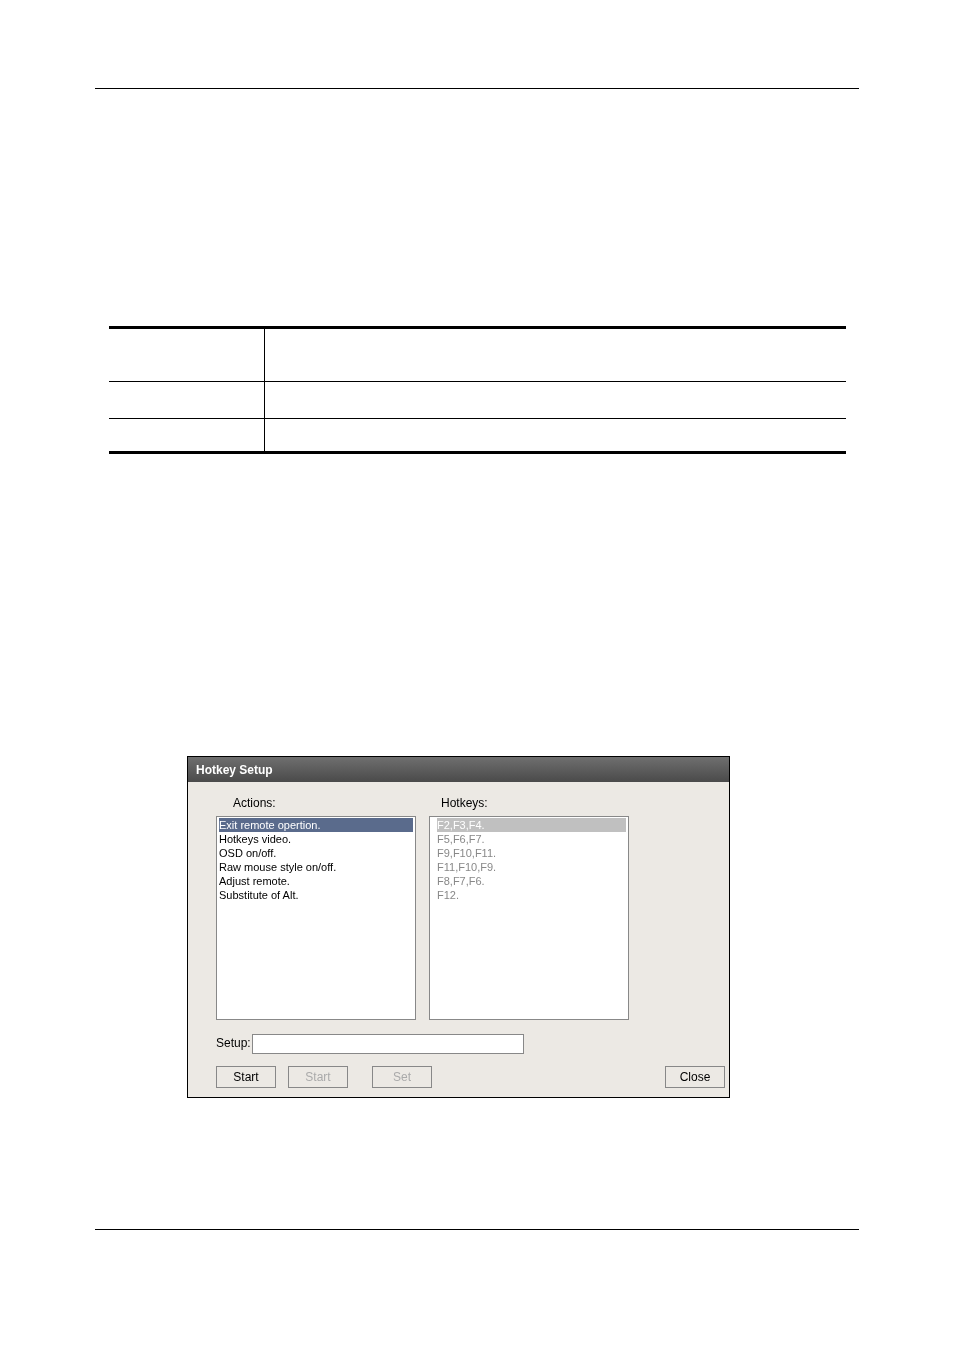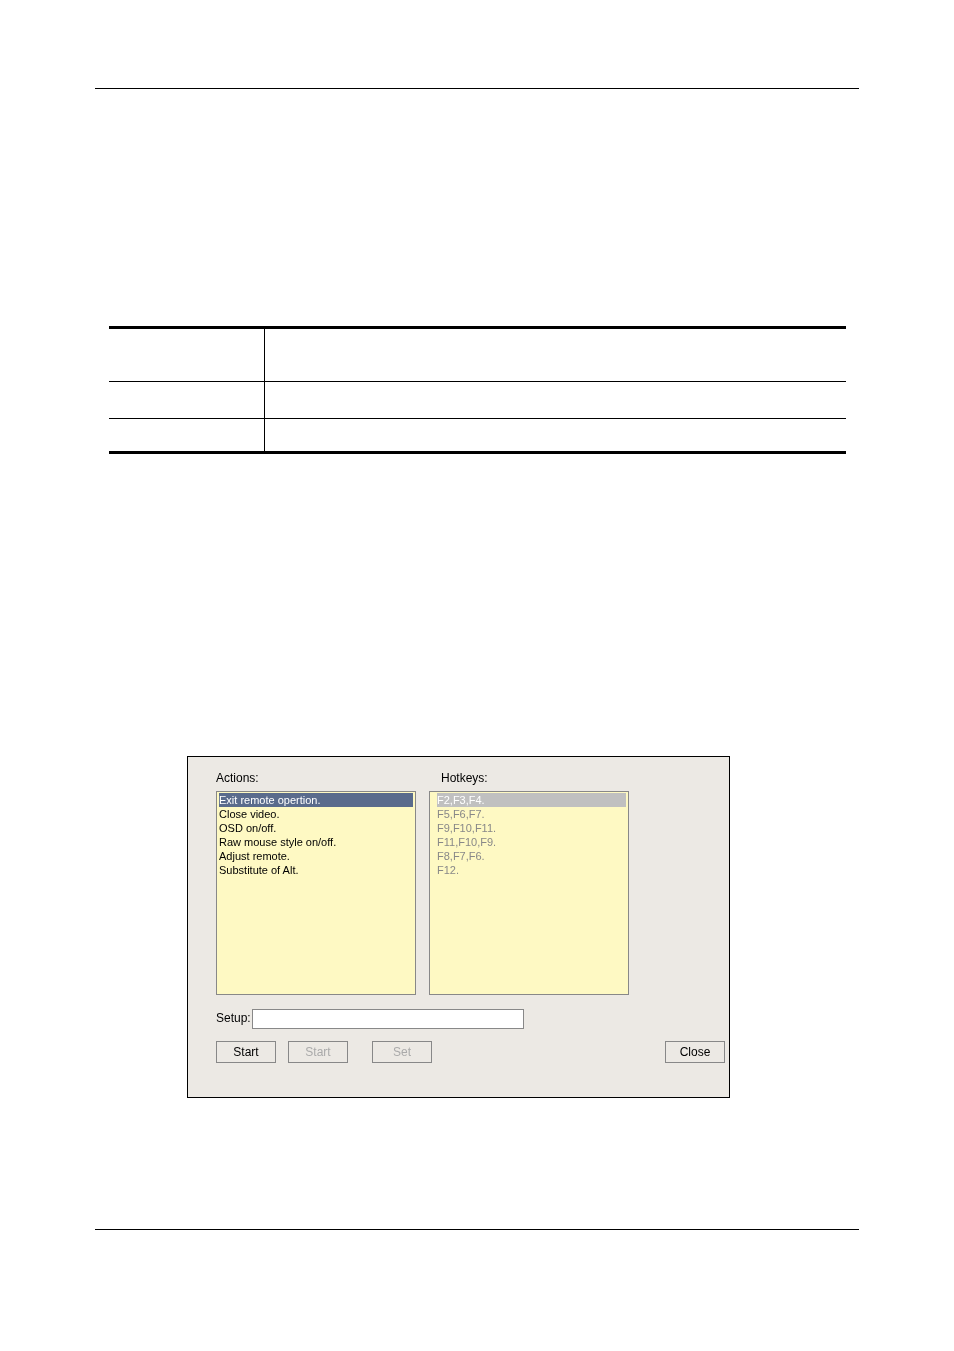--- a/index.html
+++ b/index.html
@@ -13,23 +13,23 @@
     .tbl-rule { background: #000; height: 3px; }
     .tbl-rule.thin { height: 1px; }
     .tbl-row { position: relative; width: 100%; }
     .tbl-vdiv { position: absolute; left: 155px; top: 0; width: 1px; background: #000; height: 100%; }
 
     
     .dialog { position: absolute; left: 187px; top: 756px; width: 543px; height: 342px; background: #ece9e4; border: 1px solid #000; }
     .titlebar { height: 25px; background: linear-gradient(#6f6f6f, #4a4a4a); color: #fff; font-weight: bold; font-size: 12px; display: flex; align-items: center; padding-left: 8px; }
     .dlg-body { position: relative; width: 100%; height: calc(100% - 25px); }
     .lbl { position: absolute; font-size: 12px; }
-    .lbl.actions { left: 28px; top: 14px; }
+    .lbl.actions { left: 45px; top: 14px; }
     .lbl.hotkeys { left: 253px; top: 14px; }
-    .listbox { position: absolute; top: 34px; width: 200px; height: 204px; background: #fef9c3; border: 1px solid #888; font-size: 11px; line-height: 14px; padding: 1px 2px; overflow: hidden; }
+    .listbox { position: absolute; top: 34px; width: 200px; height: 204px; background: #ffffff; border: 1px solid #888; font-size: 11px; line-height: 14px; padding: 1px 2px; overflow: hidden; }
     .listbox.actions { left: 28px; }
     .listbox.hotkeys { left: 241px; color: #888; padding-left: 7px; }
     .li-row { white-space: nowrap; }
     .li-row.sel { background: #5a6b8c; color: #fff; }
     .li-row.sel-gray { background: #c0c0c0; color: #fff; }
     .keys-lbl { position: absolute; left: 28px; top: 254px; font-size: 12px; }
     .keys-input { position: absolute; left: 64px; top: 252px; width: 272px; height: 20px; background: #fff; border: 1px solid #888; }
     .btn { position: absolute; height: 22px; min-width: 60px; background: #ece9e4; border: 1px solid #888; font-size: 12px; display: inline-flex; align-items: center; justify-content: center; padding: 0 0; }
     .btn.disabled { color: #aaa; }
     .btn.start { left: 28px; top: 284px; }
@@ -54,27 +54,30 @@
         <div class="tbl-vdiv"></div>
       </div>
     <div class="tbl-rule thin"></div>
     <div class="tbl-row" style="height:32px;">
         <div class="tbl-vdiv"></div>
       </div>
     <div class="tbl-rule"></div>
   </div>
 
   <div class="dialog">
+    <div class="titlebar">
+      <span>Hotkey Setup</span>
+    </div>
     <div class="dlg-body">
       <span class="lbl actions">Actions:</span>
       <span class="lbl hotkeys">Hotkeys:</span>
 
       <div class="listbox actions">
         <div class="li-row sel">Exit remote opertion.</div>
-        <div class="li-row">Close video.</div>
+        <div class="li-row">Hotkeys video.</div>
         <div class="li-row">OSD on/off.</div>
         <div class="li-row">Raw mouse style on/off.</div>
         <div class="li-row">Adjust remote.</div>
         <div class="li-row">Substitute of Alt.</div>
       </div>
 
       <div class="listbox hotkeys">
         <div class="li-row sel-gray">F2,F3,F4.</div>
         <div class="li-row">F5,F6,F7.</div>
         <div class="li-row">F9,F10,F11.</div>

